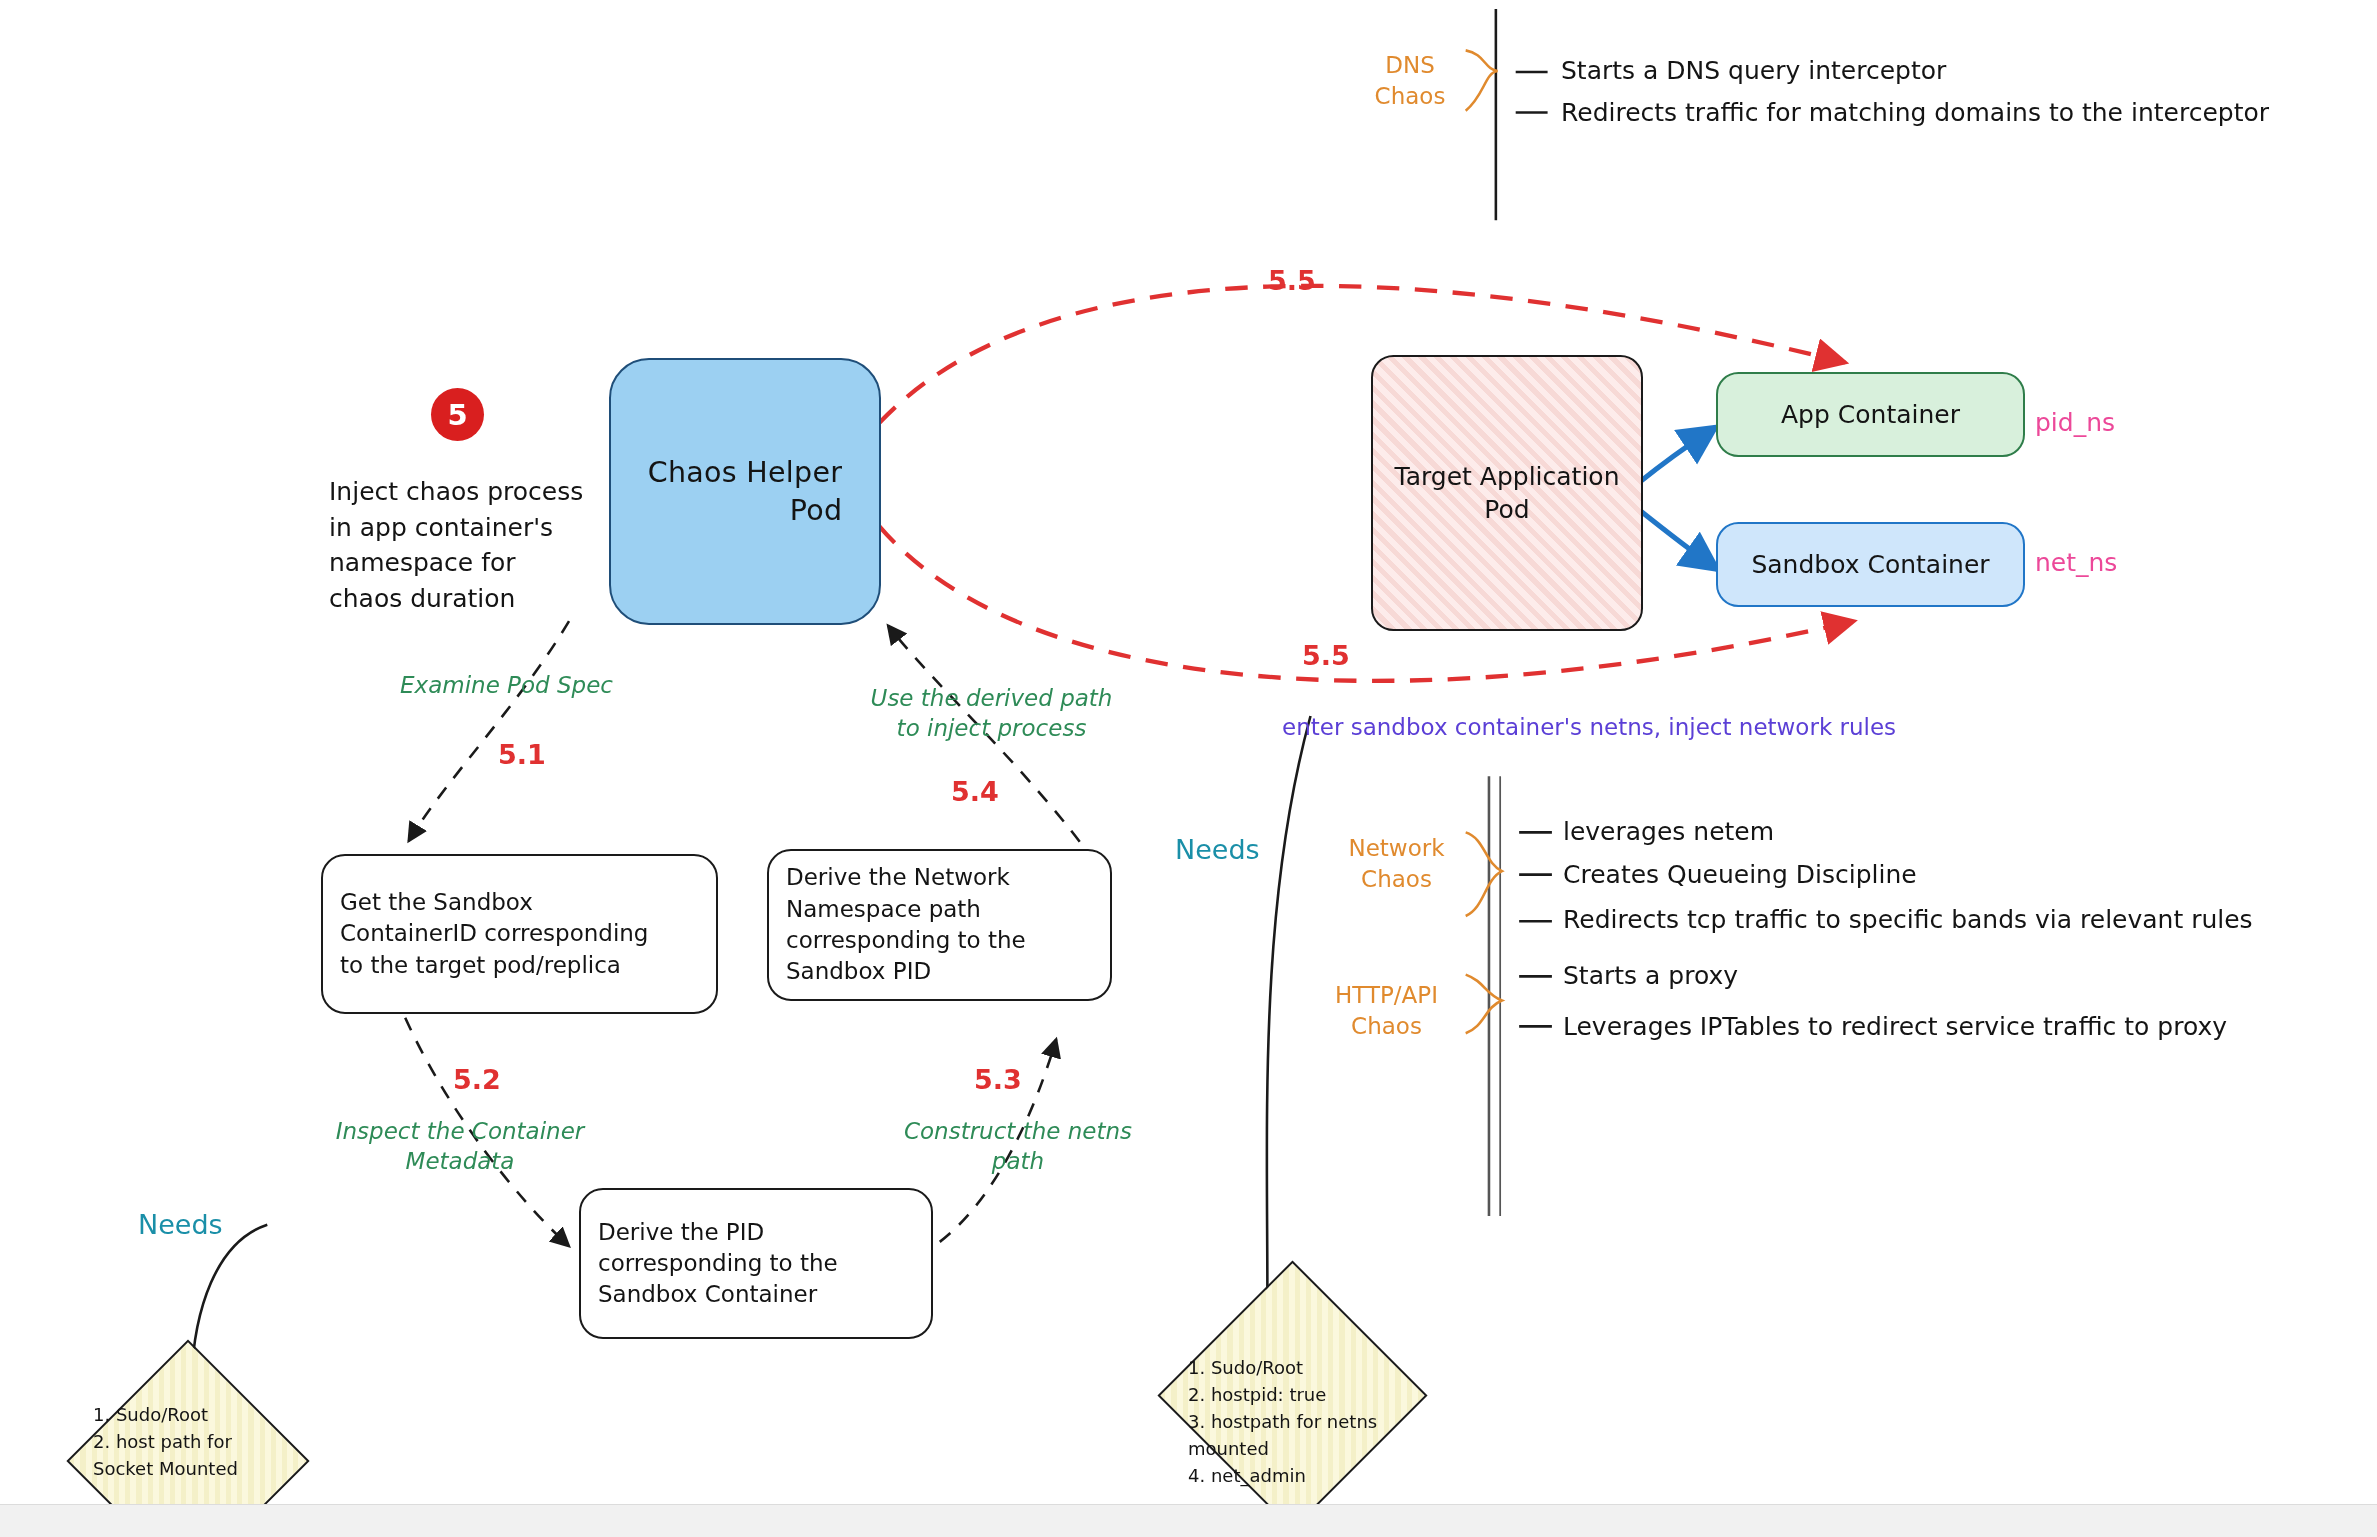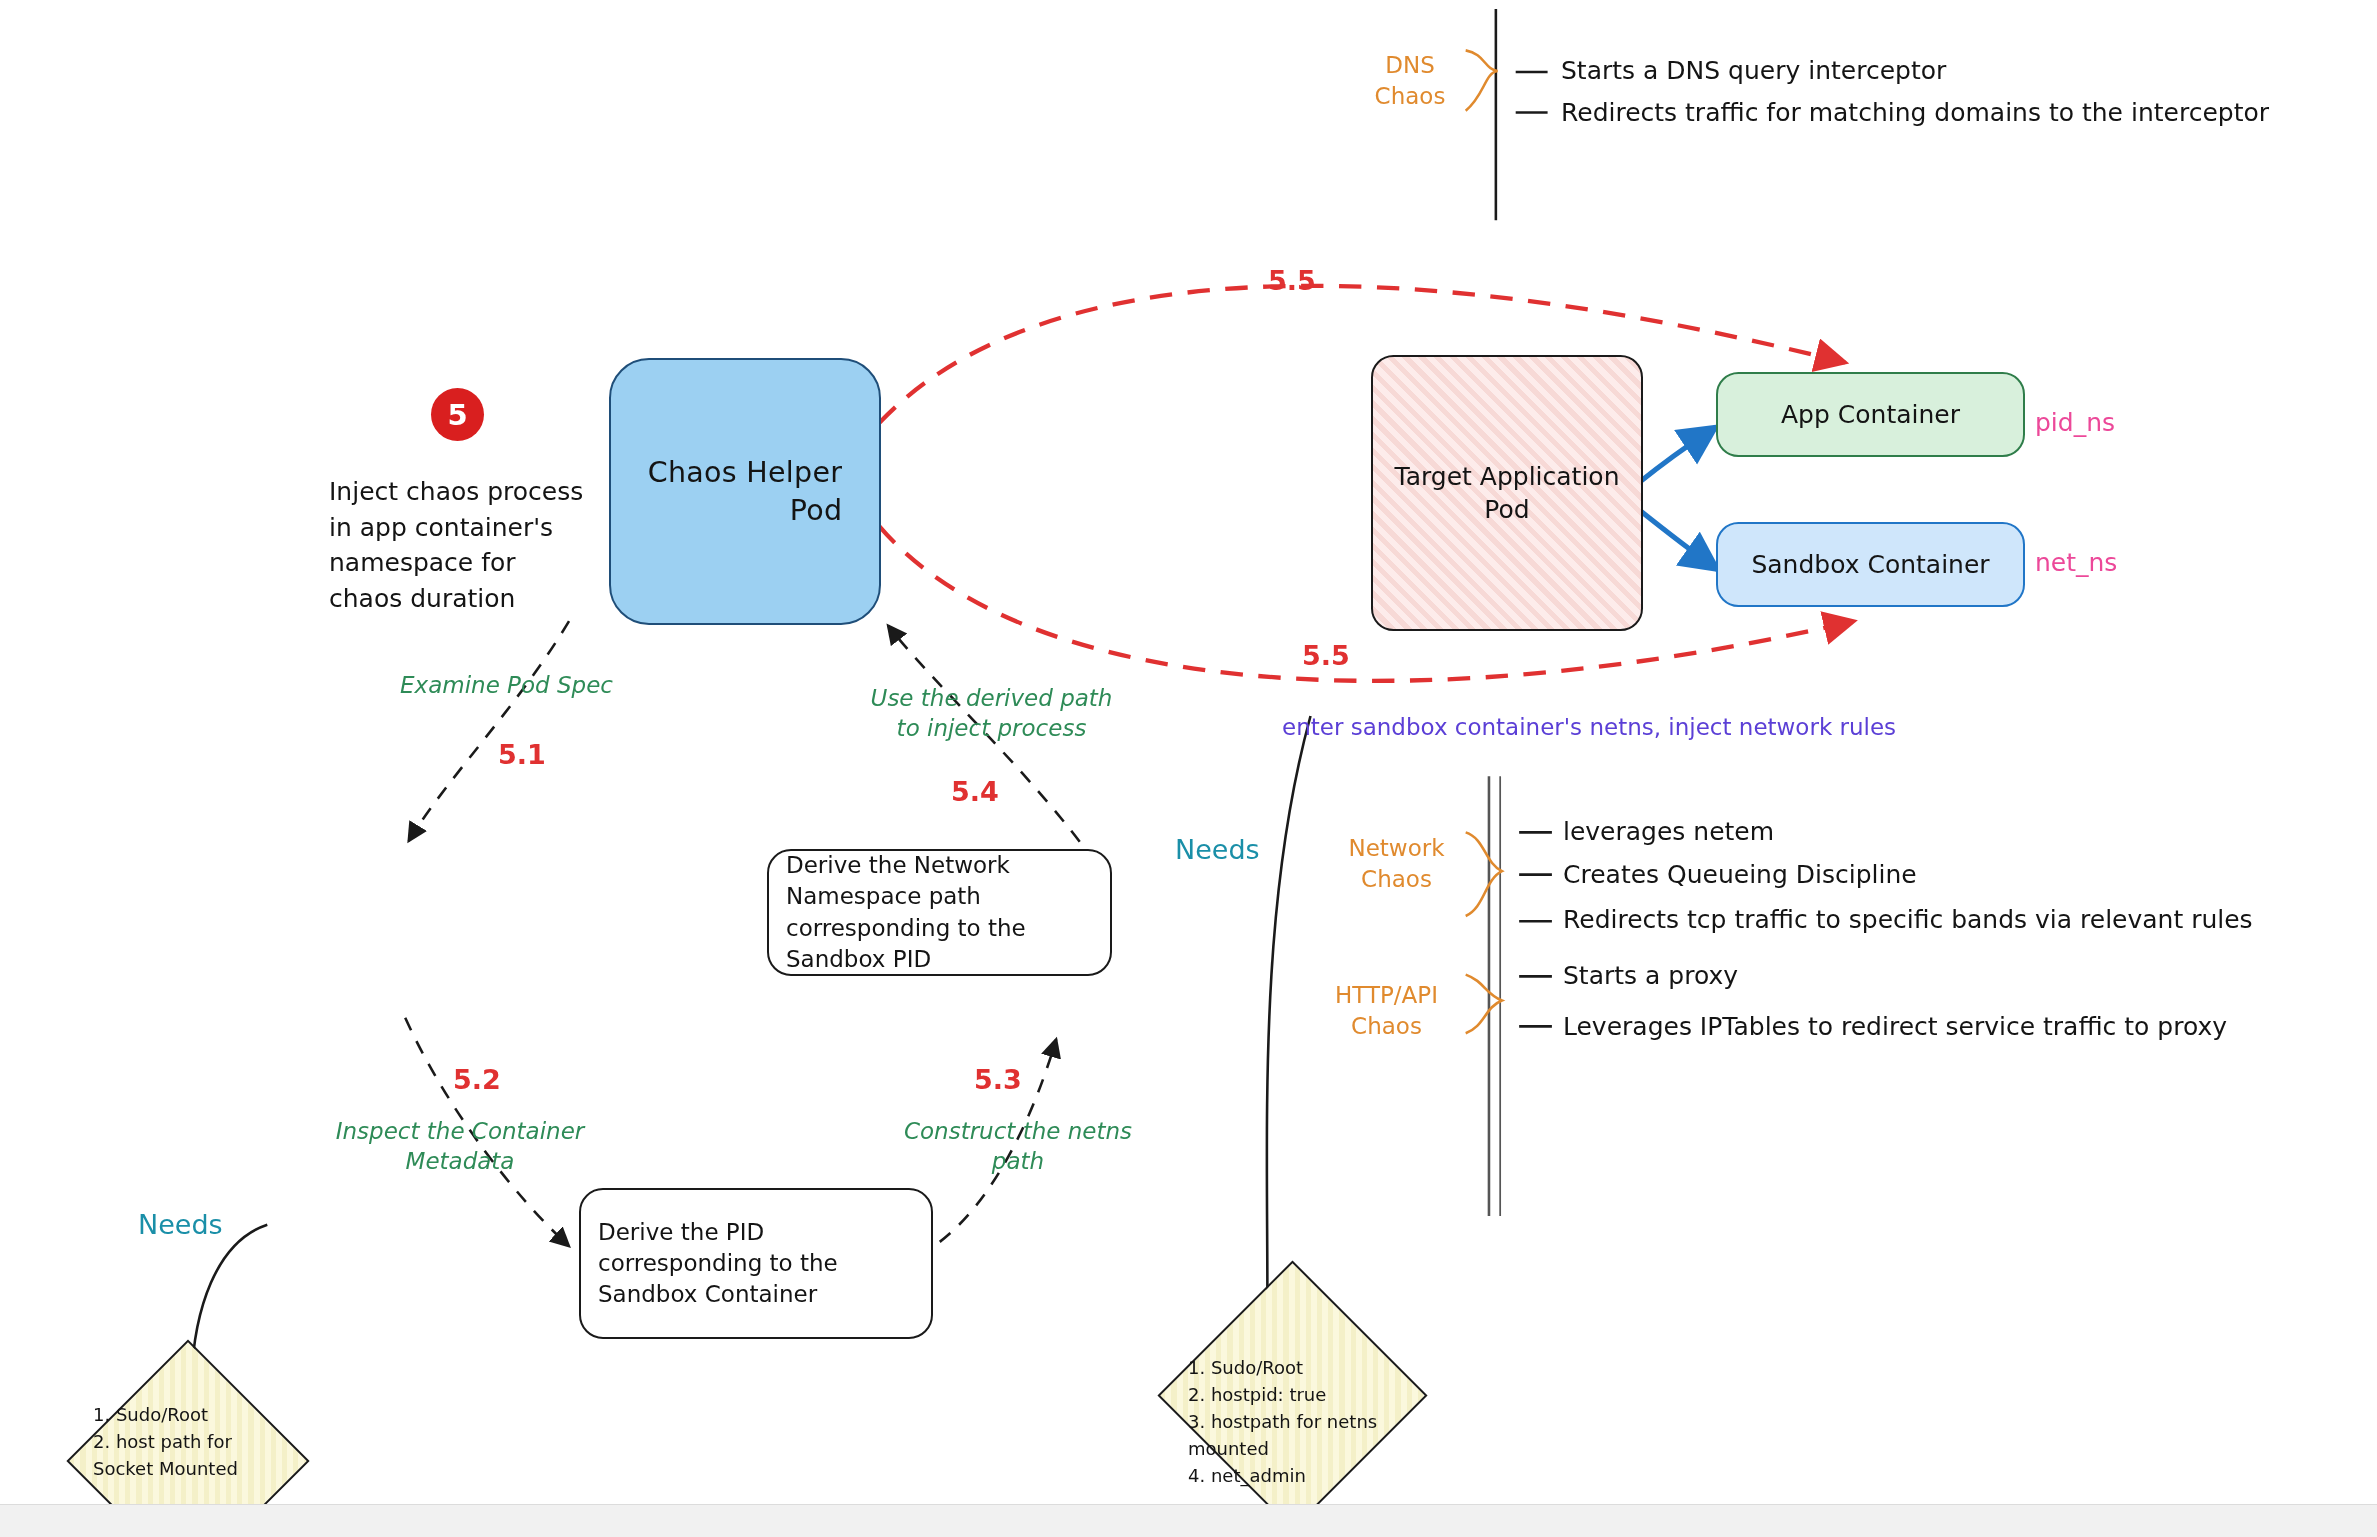--- a/index.html
+++ b/index.html
@@ -226,26 +226,29 @@
 Metadata</div>
   <div class="label lbl-red" style="left:453px; top:1062px;">5.2</div>
 
   <div class="label lbl-green" style="left:880px; top:1117px; width:276px;">Construct the netns
 path</div>
   <div class="label lbl-red" style="left:974px; top:1062px;">5.3</div>
 
   <div class="label lbl-teal" style="left:138px; top:1207px;">Needs</div>
   <div class="label lbl-teal" style="left:1175px; top:832px;">Needs</div>
 
+  <div class="node rrect step-box" style="left:321px; top:854px; width:397px; height:160px;">Get the Sandbox
+ContainerID corresponding
+to the target pod/replica</div>
 
   <div class="node rrect step-box" style="left:579px; top:1188px; width:354px; height:151px;">Derive the PID
 corresponding to the
 Sandbox Container</div>
 
-  <div class="node rrect step-box" style="left:767px; top:849px; width:345px; height:127px;">Derive the Network
+  <div class="node rrect step-box" style="left:767px; top:849px; width:345px; height:152px;">Derive the Network
 Namespace path
 corresponding to the
 Sandbox PID</div>
 
   <div class="label lbl-orange" style="left:1332px; top:833px; width:129px;">Network
 Chaos</div>
   <div class="desc-text label" style="left:1563px; top:816px;">leverages netem</div>
   <div class="desc-text label" style="left:1563px; top:859px;">Creates Queueing Discipline</div>
   <div class="desc-text label" style="left:1563px; top:904px;">Redirects tcp traffic to specific bands via relevant rules</div>
 

